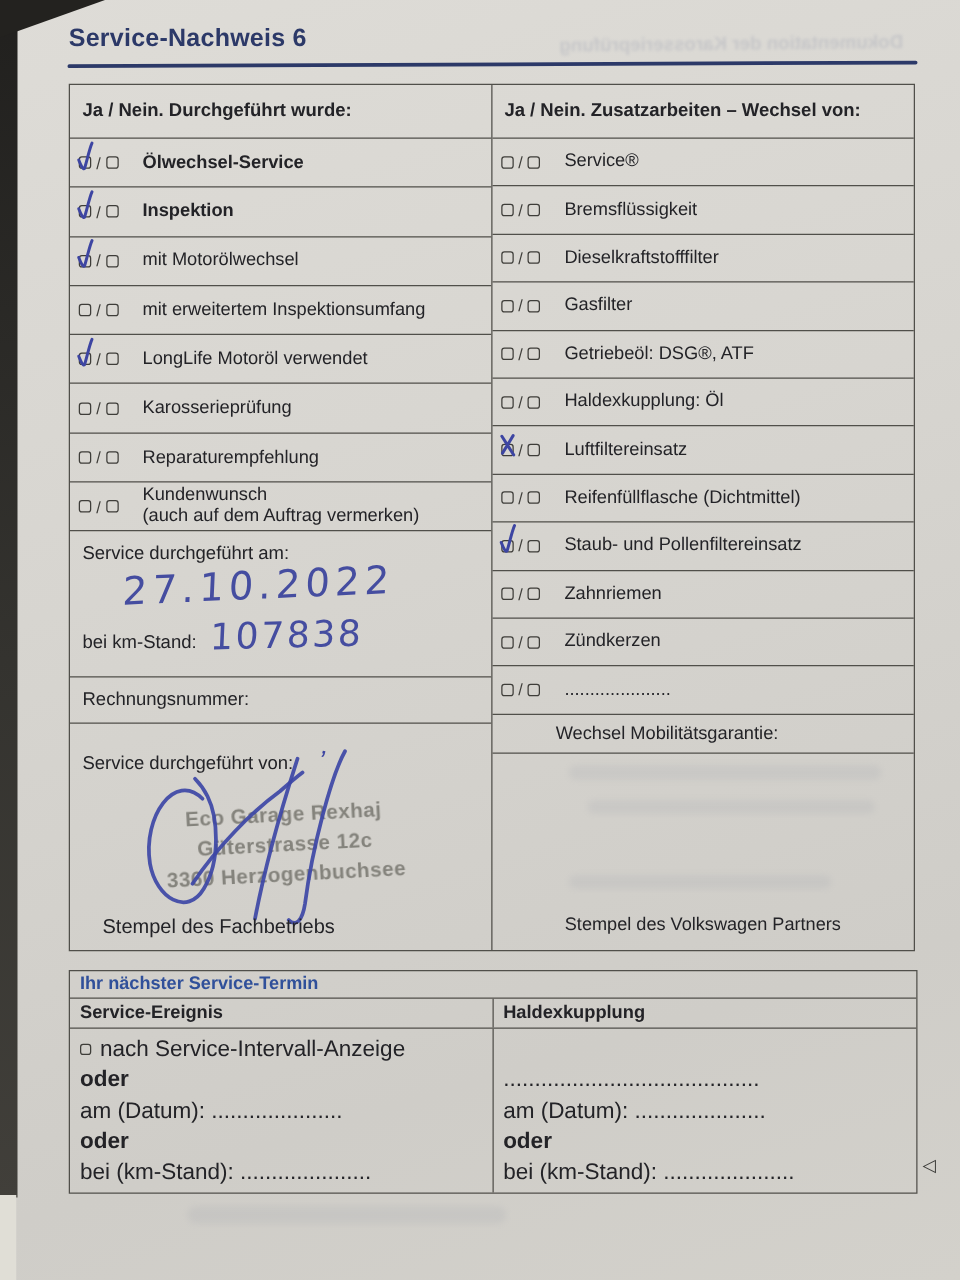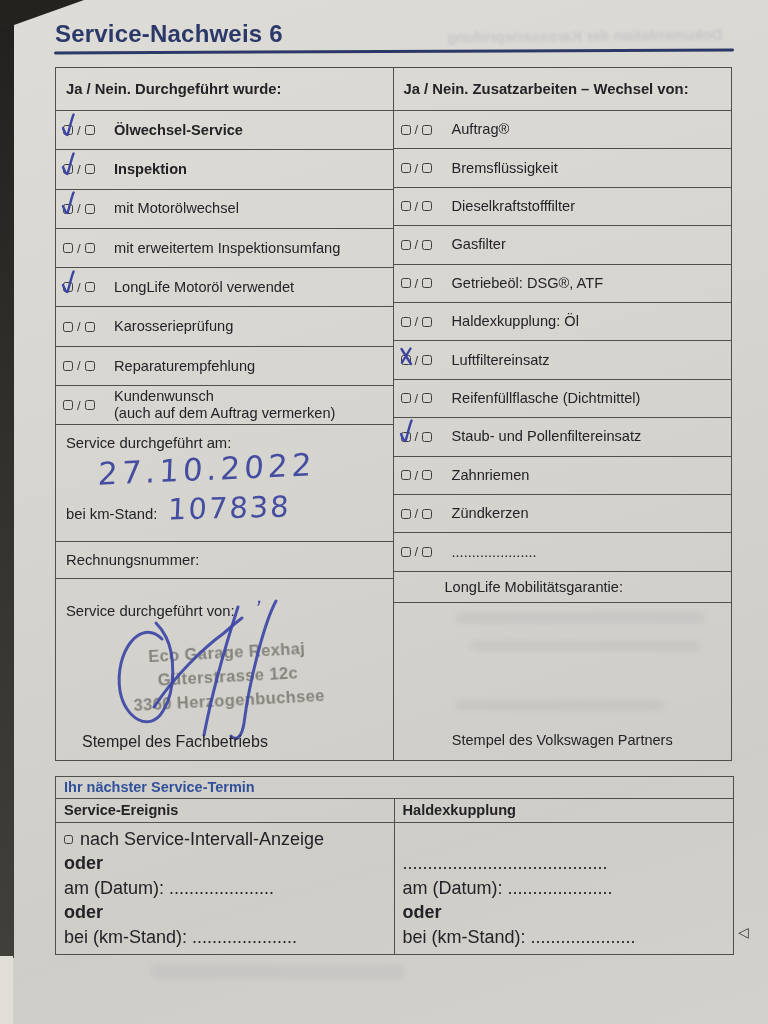--- a/index.html
+++ b/index.html
@@ -9,21 +9,21 @@
     font-family:"Liberation Sans",sans-serif;color:#232327;
   }
   
   .edge-strip{position:absolute;left:0;top:0;width:14px;height:958px;
     background:linear-gradient(180deg,#21201e 0%,#34332f 55%,#413f3a 100%);}
   .edge-corner{position:absolute;left:0;top:0;width:84px;height:30px;background:#23221f;
     clip-path:polygon(0 0,100% 0,0 100%);}
   .edge-bottom{position:absolute;left:0;top:956px;width:13px;height:68px;background:#e0ded6;}
 
   
-  .page-title{position:absolute;left:55px;top:20px;font-size:24px;font-weight:bold;color:#2c3968;letter-spacing:.2px;}
+  .page-title{position:absolute;left:55px;top:20px;font-size:20px;font-weight:bold;color:#2c3968;letter-spacing:.2px;}
   .title-rule{position:absolute;left:54px;top:50px;width:680px;height:3px;background:#2c3968;transform:rotate(-.25deg);border-radius:2px;}
 
   
   .ghost-title{position:absolute;left:410px;top:27px;width:350px;text-align:center;
     transform:scaleX(-1) rotate(.6deg);opacity:.22;color:#7e86a0;filter:blur(1.4px);
     font-weight:bold;font-size:15px;}
   .smudge{position:absolute;background:#7d8496;opacity:.10;filter:blur(2.5px);border-radius:8px;}
   .smudge.s1{left:455px;top:612px;width:250px;height:12px;}
   .smudge.s2{left:470px;top:640px;width:230px;height:11px;}
   .smudge.s3{left:455px;top:700px;width:210px;height:11px;}
@@ -274,21 +274,21 @@
       <div>
 
           <div class="crow">
             <span class="cbpair">
               <span class="cb"></span>
               <span class="slash">/</span>
               <span class="cb"></span>
 
             </span>
             <span class="lblwrap">
-              <span class="lbl">Auftrag®</span>
+              <span class="lbl">Service®</span>
               
             </span>
           </div>
 
           <div class="crow">
             <span class="cbpair">
               <span class="cb"></span>
               <span class="slash">/</span>
               <span class="cb"></span>
 
@@ -431,21 +431,21 @@
             </span>
             <span class="lblwrap">
               <span class="lbl">.....................</span>
               
             </span>
           </div>
 
       </div>
 
       <div class="cell-longlife">
-        <span>LongLife Mobilitätsgarantie:</span>
+        <span>Wechsel Mobilitätsgarantie:</span>
       </div>
 
       <div class="cell-vw">
         <span class="stamp-caption-right">Stempel des Volkswagen Partners</span>
       </div>
     </div>
   </div>
 
   <div class="next-table">
     <div class="nt-title">Ihr nächster Service-Termin</div>

